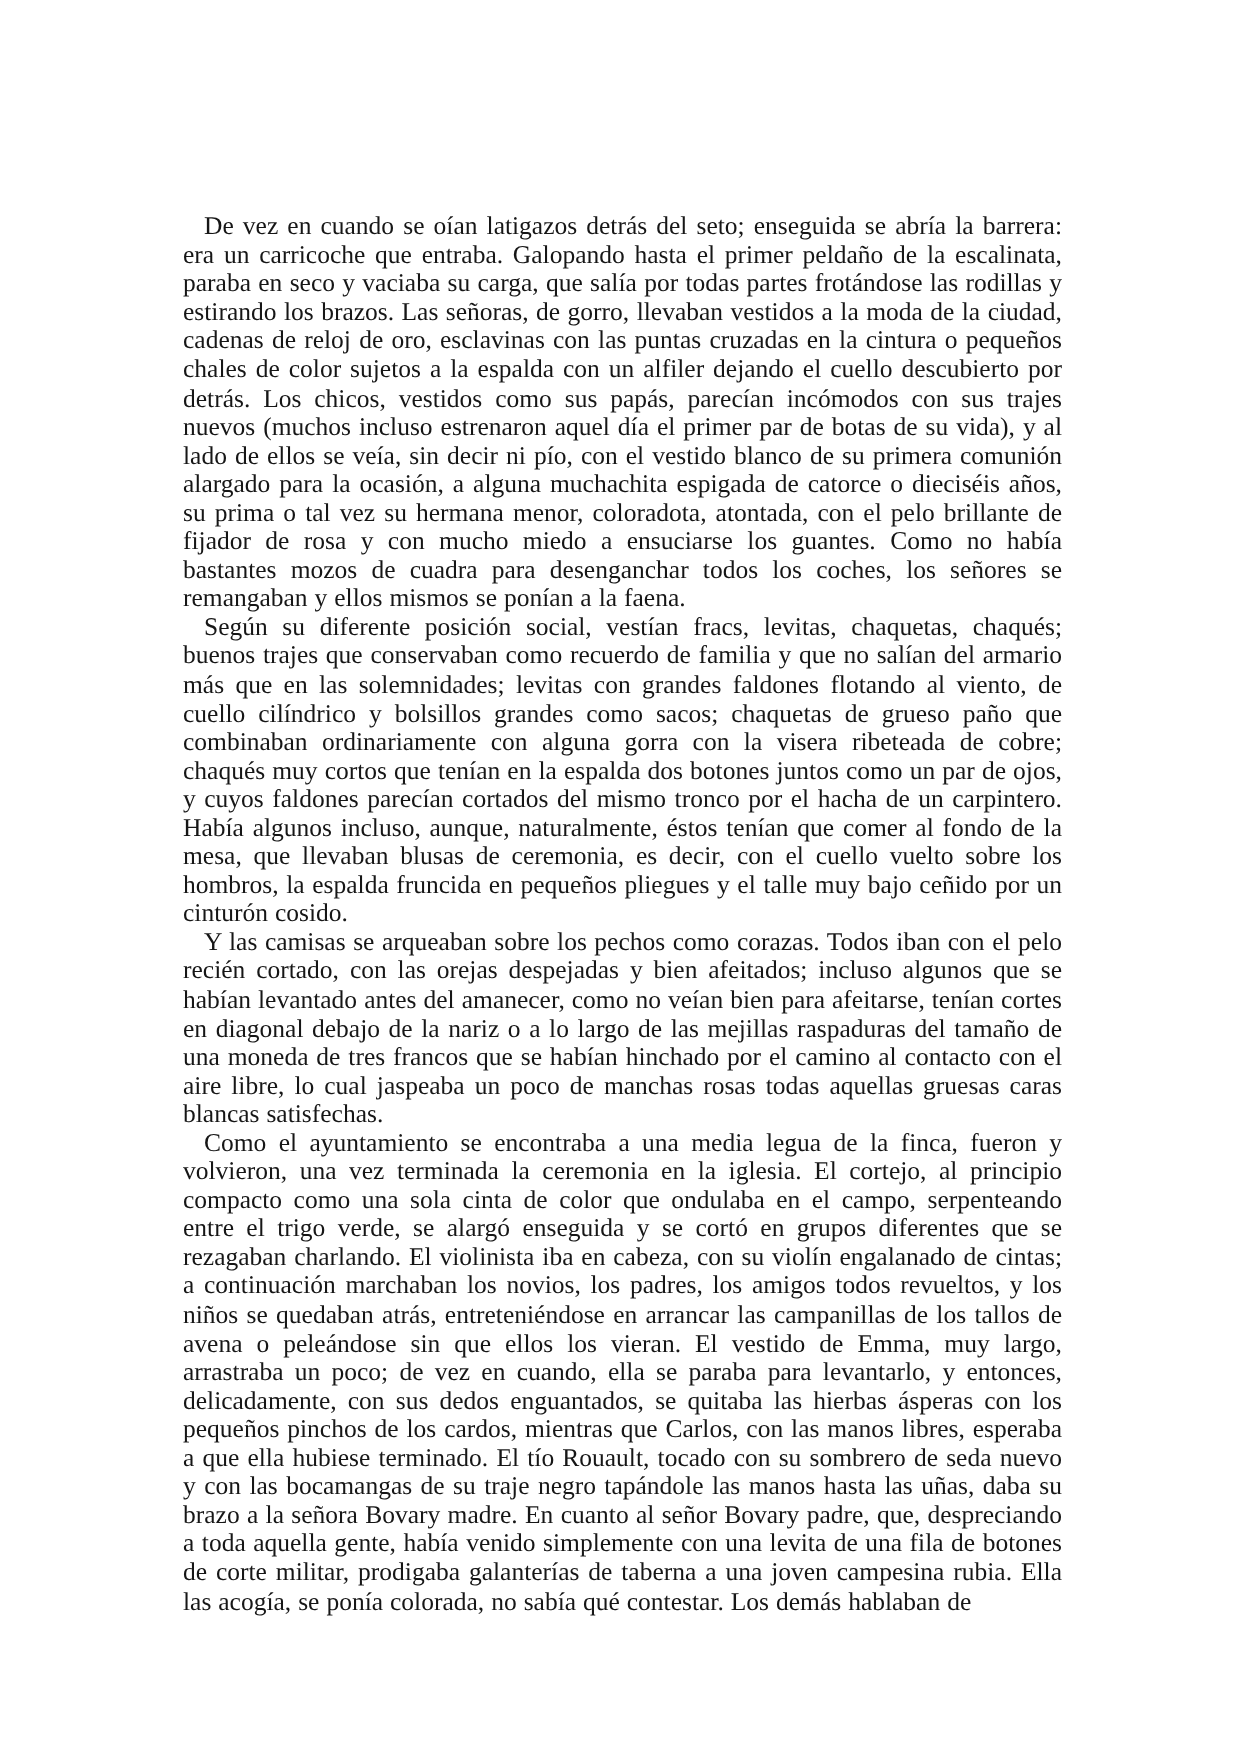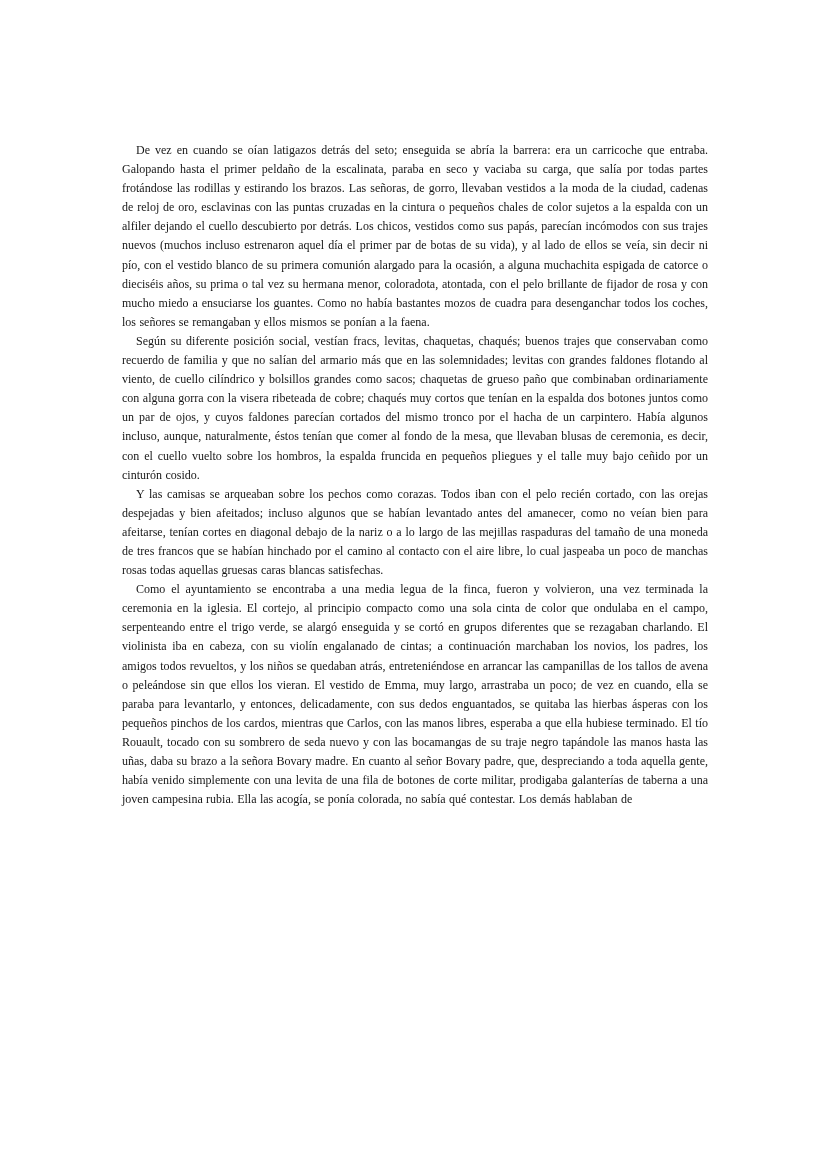--- a/index.html
+++ b/index.html
@@ -13,21 +13,21 @@
       height: 1169px;
       background: #ffffff;
       box-sizing: border-box;
       padding: 141px 120px 0 122px;
       overflow: hidden;
       font-family: "Liberation Serif", "DejaVu Serif", serif;
     }
     .para {
       margin: 0;
       padding: 0;
-      font-size: 12px;
+      font-size: 17px;
       line-height: 19.1px;
       color: #161616;
       text-align: justify;
       text-indent: 14px;
       word-spacing: 0.4px;
       font-family: Liberation Serif, serif;
     }
   </style>
 </head>
 <body>

